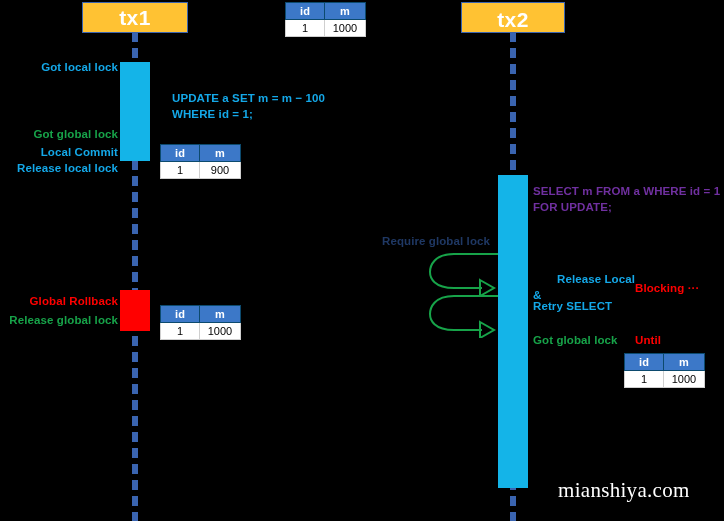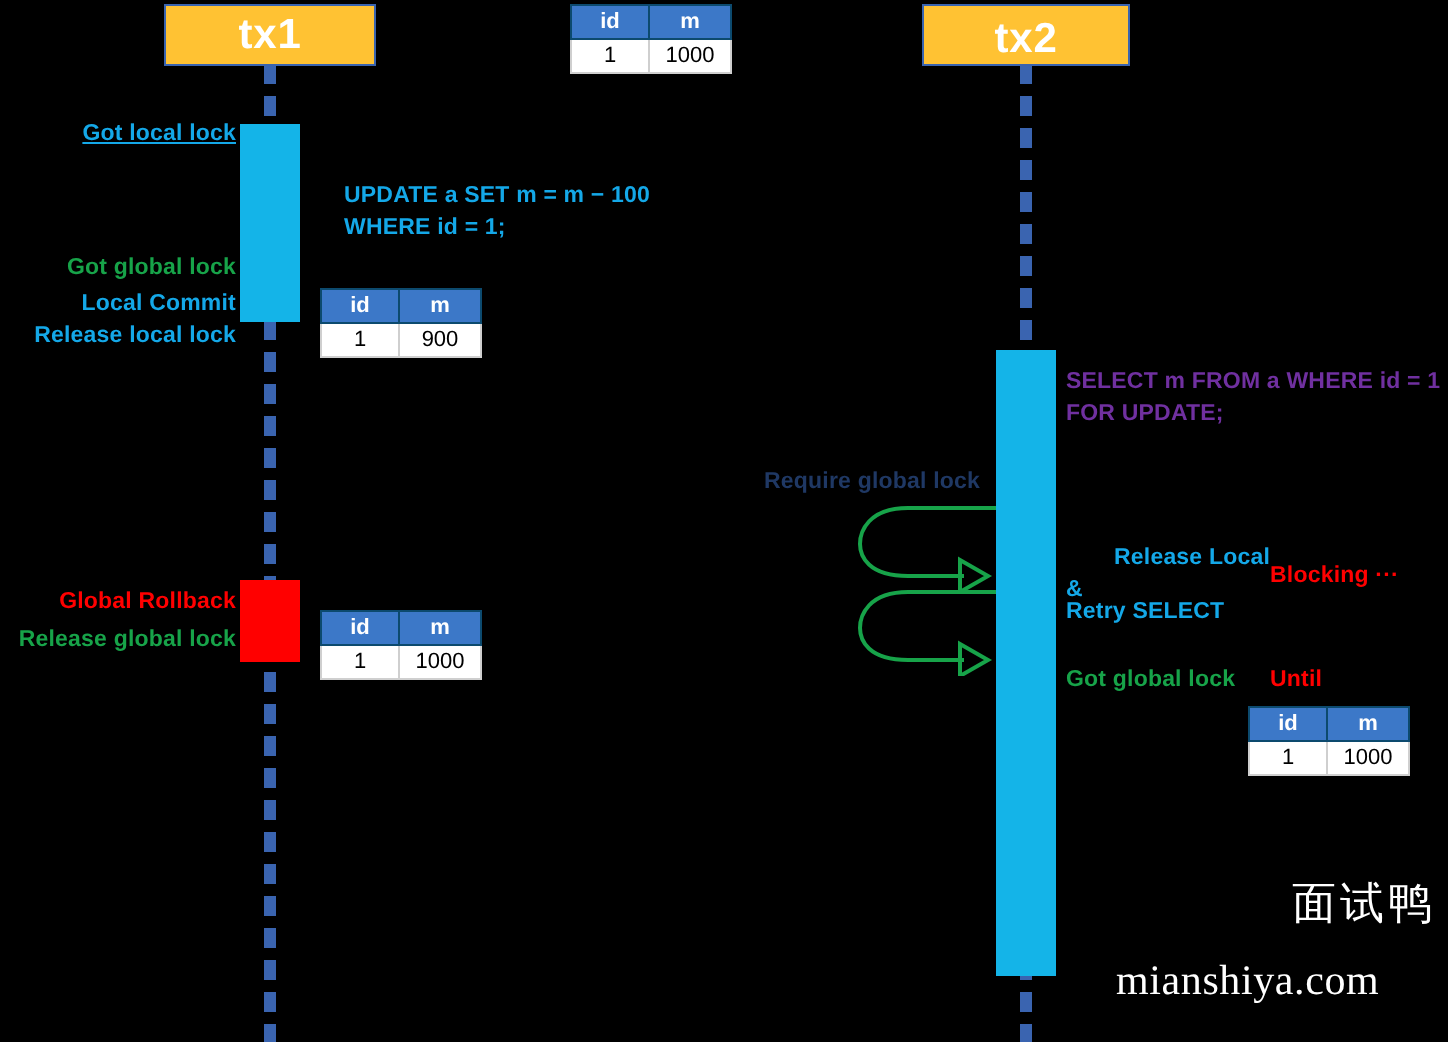--- a/index.html
+++ b/index.html
@@ -138,21 +138,21 @@
     <span>tx1</span>
   </div>
   <div class="actor-box" style="left:461px; top:2px; width:104px; height:31px;align-items:flex-end;">
     <span>tx2</span>
   </div>
 
   <div class="activation" style="left:120px; top:62px; width:30px; height:99px;"></div>
   <div class="activation rollback" style="left:120px; top:290px; width:30px; height:41px;"></div>
   <div class="activation" style="left:498px; top:175px; width:30px; height:313px;"></div>
 
-  <div class="lbl right-align c-cyan" style="left:118px; top:60px;text-decoration:underline;">Got local lock</div>
+  <div class="lbl right-align c-cyan" style="left:118px; top:60px;">Got local lock</div>
   <div class="lbl right-align c-green" style="left:118px; top:127px;">Got global lock</div>
   <div class="lbl right-align c-cyan" style="left:118px; top:145px;">Local Commit</div>
   <div class="lbl right-align c-cyan" style="left:118px; top:161px;">Release local lock</div>
   <div class="lbl right-align c-red" style="left:118px; top:294px;">Global Rollback</div>
   <div class="lbl right-align c-green" style="left:118px; top:313px;">Release global lock</div>
 
   <div class="sql c-cyan" style="left:172px; top:90px;">UPDATE a SET m = m − 100
 WHERE id = 1;</div>
   <div class="sql c-purple" style="left:533px; top:183px;">SELECT m FROM a WHERE id = 1
 FOR UPDATE;</div>
@@ -229,16 +229,15 @@
       </tr>
     </thead>
     <tbody>
       <tr>
         <td>1</td>
         <td>1000</td>
       </tr>
     </tbody>
   </table>
 
-  <div class="wm-cn" style="left:646px; top:437px;">面试鸭</div>
   <div class="wm-url" style="left:558px; top:478px;">mianshiya.com</div>
 
 </div>
 
 </body></html>

